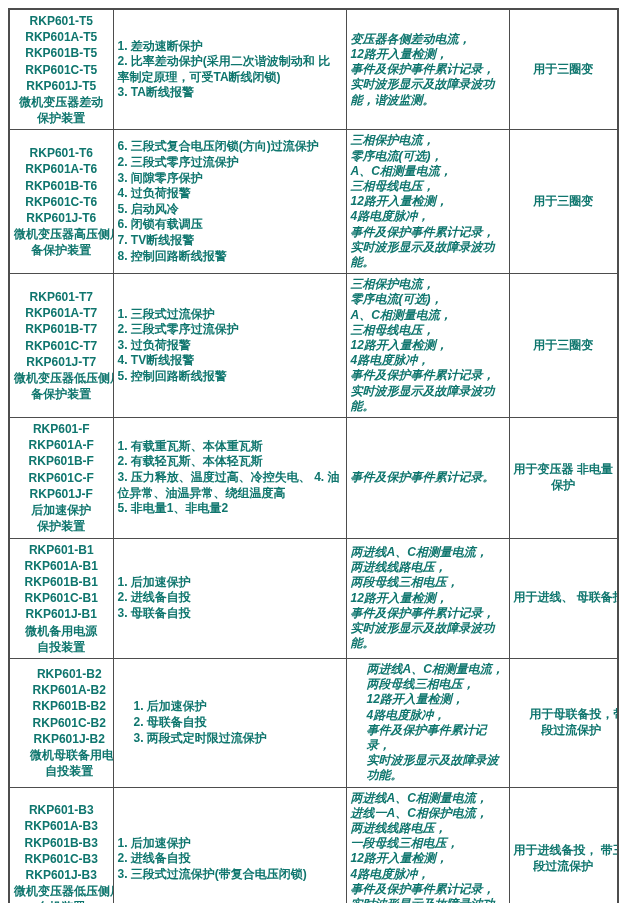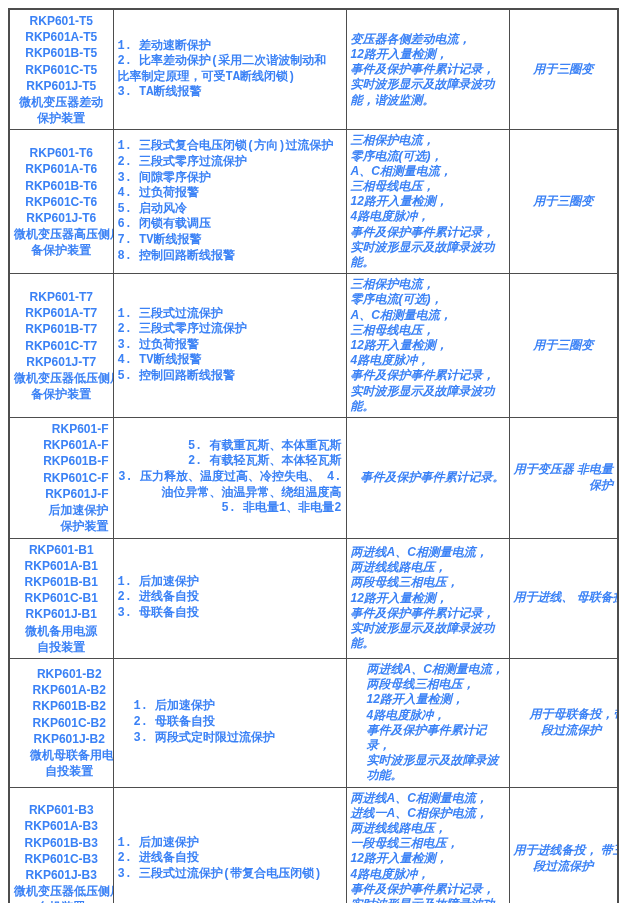--- a/index.html
+++ b/index.html
@@ -19,60 +19,59 @@
     position: absolute;
     left: 8px; top: 8px;
     width: 609px;
     border-collapse: collapse;
     table-layout: fixed;
     border: 2px solid #4d4d4d;
   }
   table.spec td {
     border: 1px solid #4d4d4d;
     vertical-align: middle;
-    color: #3b82f6;
+    color: #0f766e;
     font-weight: bold;
     font-size: 12px;
     padding: 3px 4px;
     overflow: hidden;
   }
   
   td.col-models {
     text-align: center;
     font-size: 11.5px;
     line-height: 16.2px;
     padding: 2px 1px;
   }
   td.col-models div { white-space: nowrap; }
   
   td.col-functions {
     line-height: 15.6px;
     padding-left: 8px;
     padding-right: 5px;
-    font-family: Liberation Mono, monospace;
   }
   
   td.col-measure {
     line-height: 15.2px;
     padding-left: 6px;
     padding-right: 4px;
     font-style: italic;
   }
   
   td.col-app {
     text-align: center;
     line-height: 15.6px;
     padding: 2px 1px;
   }
-  td.col-app div { white-space: nowrap; font-style: italic; }
+  td.col-app div { white-space: nowrap; }
   
   tr:nth-child(1) td { height: 118px; }
   tr:nth-child(2) td { height: 136px; }
   tr:nth-child(3) td { height: 142px; }
-  tr:nth-child(4) td { height: 119px; text-align: right; }
+  tr:nth-child(4) td { height: 119px; }
   tr:nth-child(5) td { height: 119px; margin-top: 44px; }
   tr:nth-child(6) td { height: 112px; padding-left: 20px; }
   tr:nth-child(7) td { height: 137px; }
 </style>
 </head>
 <body>
 
 <div class="page">
   <table class="spec">
     <colgroup>
@@ -111,21 +110,21 @@
           <td class="col-models">
             <div>RKP601-T6</div>
             <div>RKP601A-T6</div>
             <div>RKP601B-T6</div>
             <div>RKP601C-T6</div>
             <div>RKP601J-T6</div>
             <div>微机变压器高压侧后</div>
             <div>备保护装置</div>
           </td>
           <td class="col-functions">
-            <div>1. 三段式复合电压闭锁(方向)过流保护</div>
+            <div>6. 三段式复合电压闭锁(方向)过流保护</div>
             <div>2. 三段式零序过流保护</div>
             <div>3. 间隙零序保护</div>
             <div>4. 过负荷报警</div>
             <div>5. 启动风冷</div>
             <div>6. 闭锁有载调压</div>
             <div>7. TV断线报警</div>
             <div>8. 控制回路断线报警</div>
           </td>
           <td class="col-measure">
             <div>三相保护电流，</div>
@@ -176,21 +175,21 @@
           <td class="col-models">
             <div>RKP601-F</div>
             <div>RKP601A-F</div>
             <div>RKP601B-F</div>
             <div>RKP601C-F</div>
             <div>RKP601J-F</div>
             <div>后加速保护</div>
             <div>保护装置</div>
           </td>
           <td class="col-functions">
-            <div>5. 有载重瓦斯、本体重瓦斯</div>
+            <div>1. 有载重瓦斯、本体重瓦斯</div>
             <div>2. 有载轻瓦斯、本体轻瓦斯</div>
             <div>3. 压力释放、温度过高、冷控失电、 4. 油位异常、油温异常、绕组温度高</div>
             <div>5. 非电量1、非电量2</div>
           </td>
           <td class="col-measure">
             <div>事件及保护事件累计记录。</div>
           </td>
           <td class="col-app">
             <div>用于变压器 非电量</div>
             <div>保护</div>

